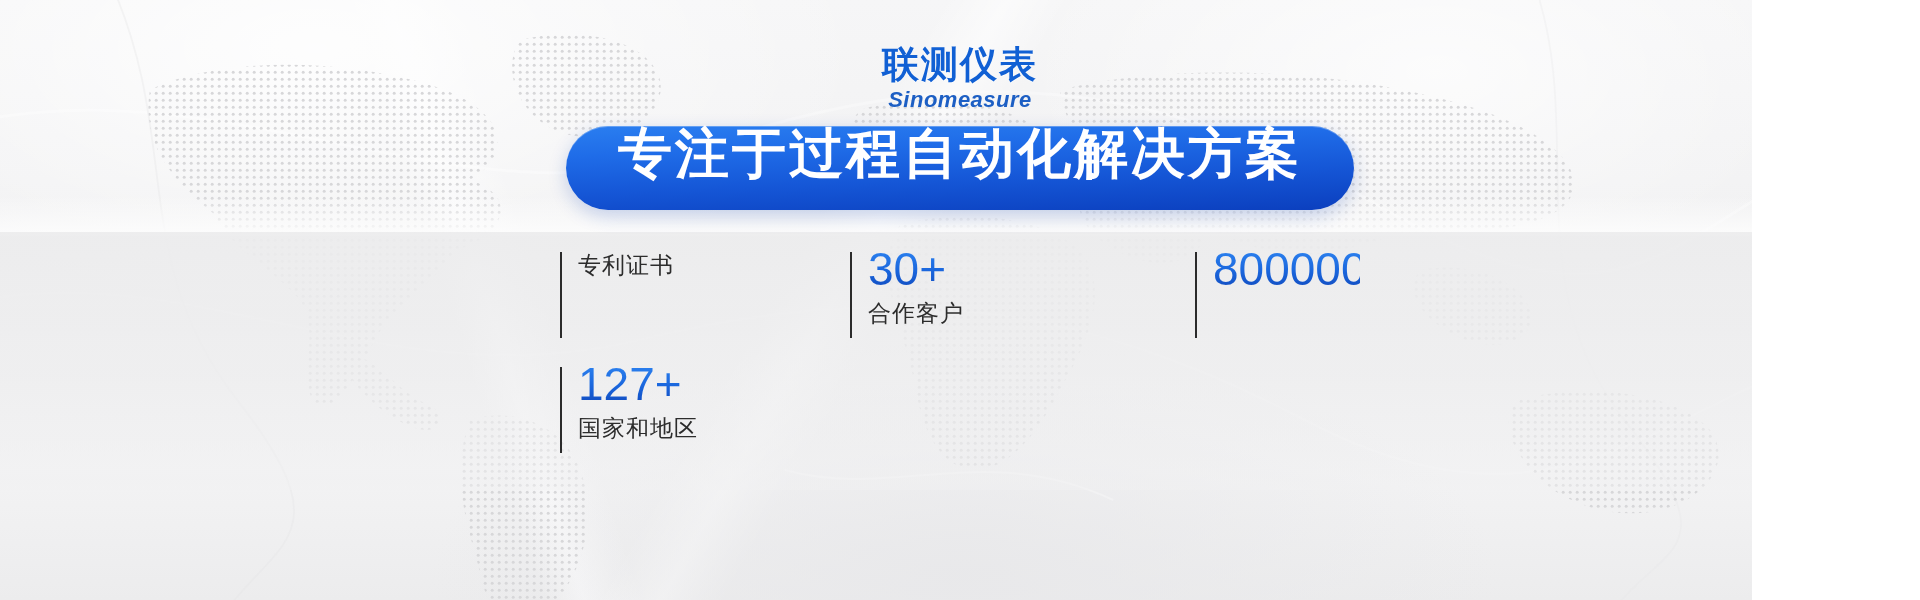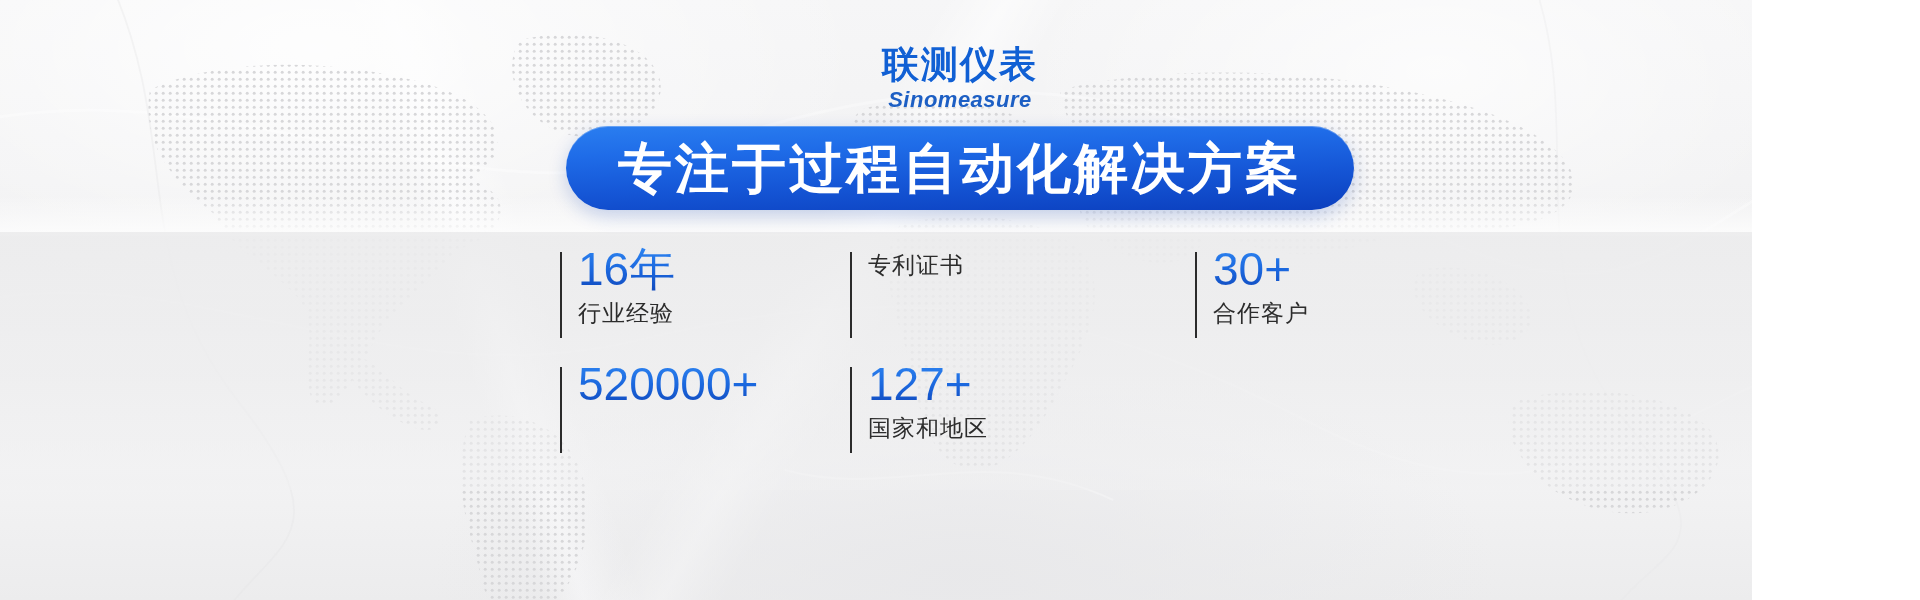--- a/index.html
+++ b/index.html
@@ -92,21 +92,21 @@
   
   .pill-wrap {
     position: absolute;
     left: 0; right: 0;
     top: 126px;
     display: flex;
     justify-content: center;
   }
   .pill {
     display: inline-flex;
-    align-items: center;
+    align-items: flex-start;
     justify-content: center;
     height: 84px;
     padding: 0 52px;
     border-radius: 42px;
     background: linear-gradient(178deg, #2a7ef0 0%, #1f6ce8 28%, #1556d6 62%, #0b3fbe 100%);
     box-shadow: 0 6px 18px rgba(20,70,180,.22), inset 0 1px 0 rgba(255,255,255,.28);
   }
   .pill-text {
     color: #ffffff;
     font-size: 54px;
@@ -242,37 +242,33 @@
     </div>
 
     <div class="pill-wrap">
       <div class="pill">
         <span class="pill-text">专注于过程自动化解决方案</span>
       </div>
     </div>
 
     <div class="stats">
 
-      <div class="stat">
-        <div class="stat-value">16年</div>
-        <div class="stat-label">行业经验</div>
-      </div>
 
       <div class="stat">
         <div class="stat-label">专利证书</div>
       </div>
 
       <div class="stat">
         <div class="stat-value">30+</div>
         <div class="stat-label">合作客户</div>
       </div>
 
 
       <div class="stat">
-        <div class="stat-value">520000+</div>
+        <div class="stat-value">800000+</div>
       </div>
 
       <div class="stat">
         <div class="stat-value">127+</div>
         <div class="stat-label">国家和地区</div>
       </div>
 
     </div>
 
   </div>

